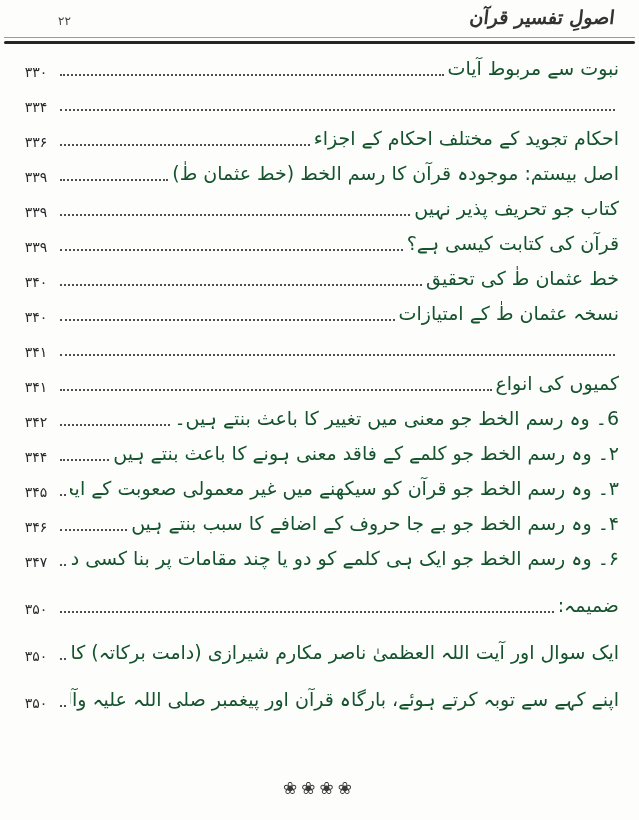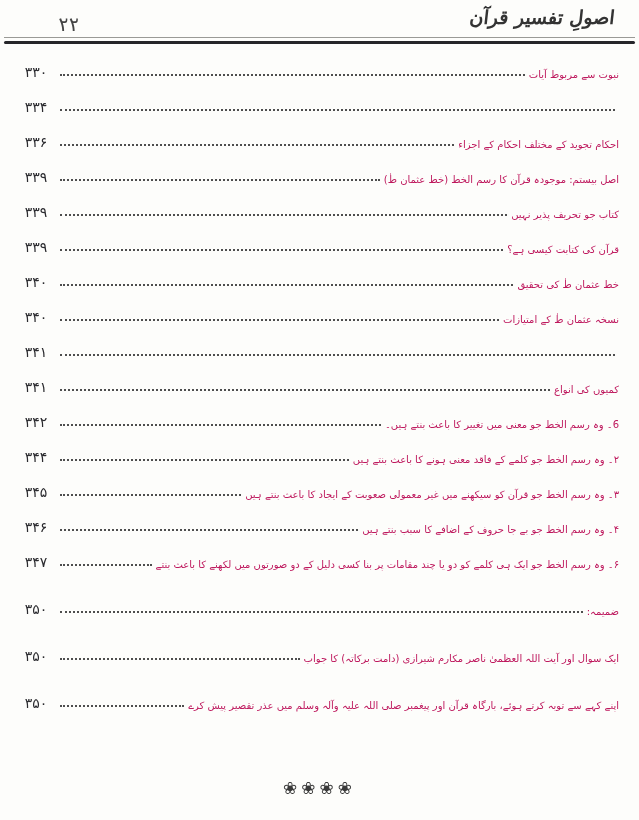--- a/index.html
+++ b/index.html
@@ -30,24 +30,23 @@
     font-size: 19px;
     font-style: italic;
     font-weight: bold;
     color: #333;
     transform: skewX(8deg);
   }
   .hdr-page-num {
     position: absolute;
     top: 14px;
     left: 58px;
-    font-size: 18px;
+    font-size: 12px;
     color: #444;
     direction: ltr;
-    font-family: Liberation Serif, serif;
   }
   .rule-thin {
     position: absolute;
     top: 37px; left: 4px; right: 4px;
     border-top: 1px solid #9a9a96;
   }
   .rule-thick {
     position: absolute;
     top: 41px; left: 4px; right: 4px;
     height: 3px;
@@ -63,25 +62,25 @@
   }
   .toc-row {
     display: flex;
     align-items: flex-end;
     height: 35px;
     direction: rtl;
   }
   .toc-row.spaced { height: 47px; }
   .entry-title {
     flex: 0 1 auto;
-    font-size: 10px;
+    font-size: 19px;
     line-height: 1.3;
     white-space: nowrap;
     overflow: hidden;
-    color: #be185d;
+    color: #14532d;
     padding-bottom: 4px;
     text-align: center;
   }
   .leader {
     flex: 1 1 auto;
     min-width: 6px;
     border-bottom: 2px dotted #4e4e4e;
     margin: 0 4px 9px 4px;
     height: 0;
   }

